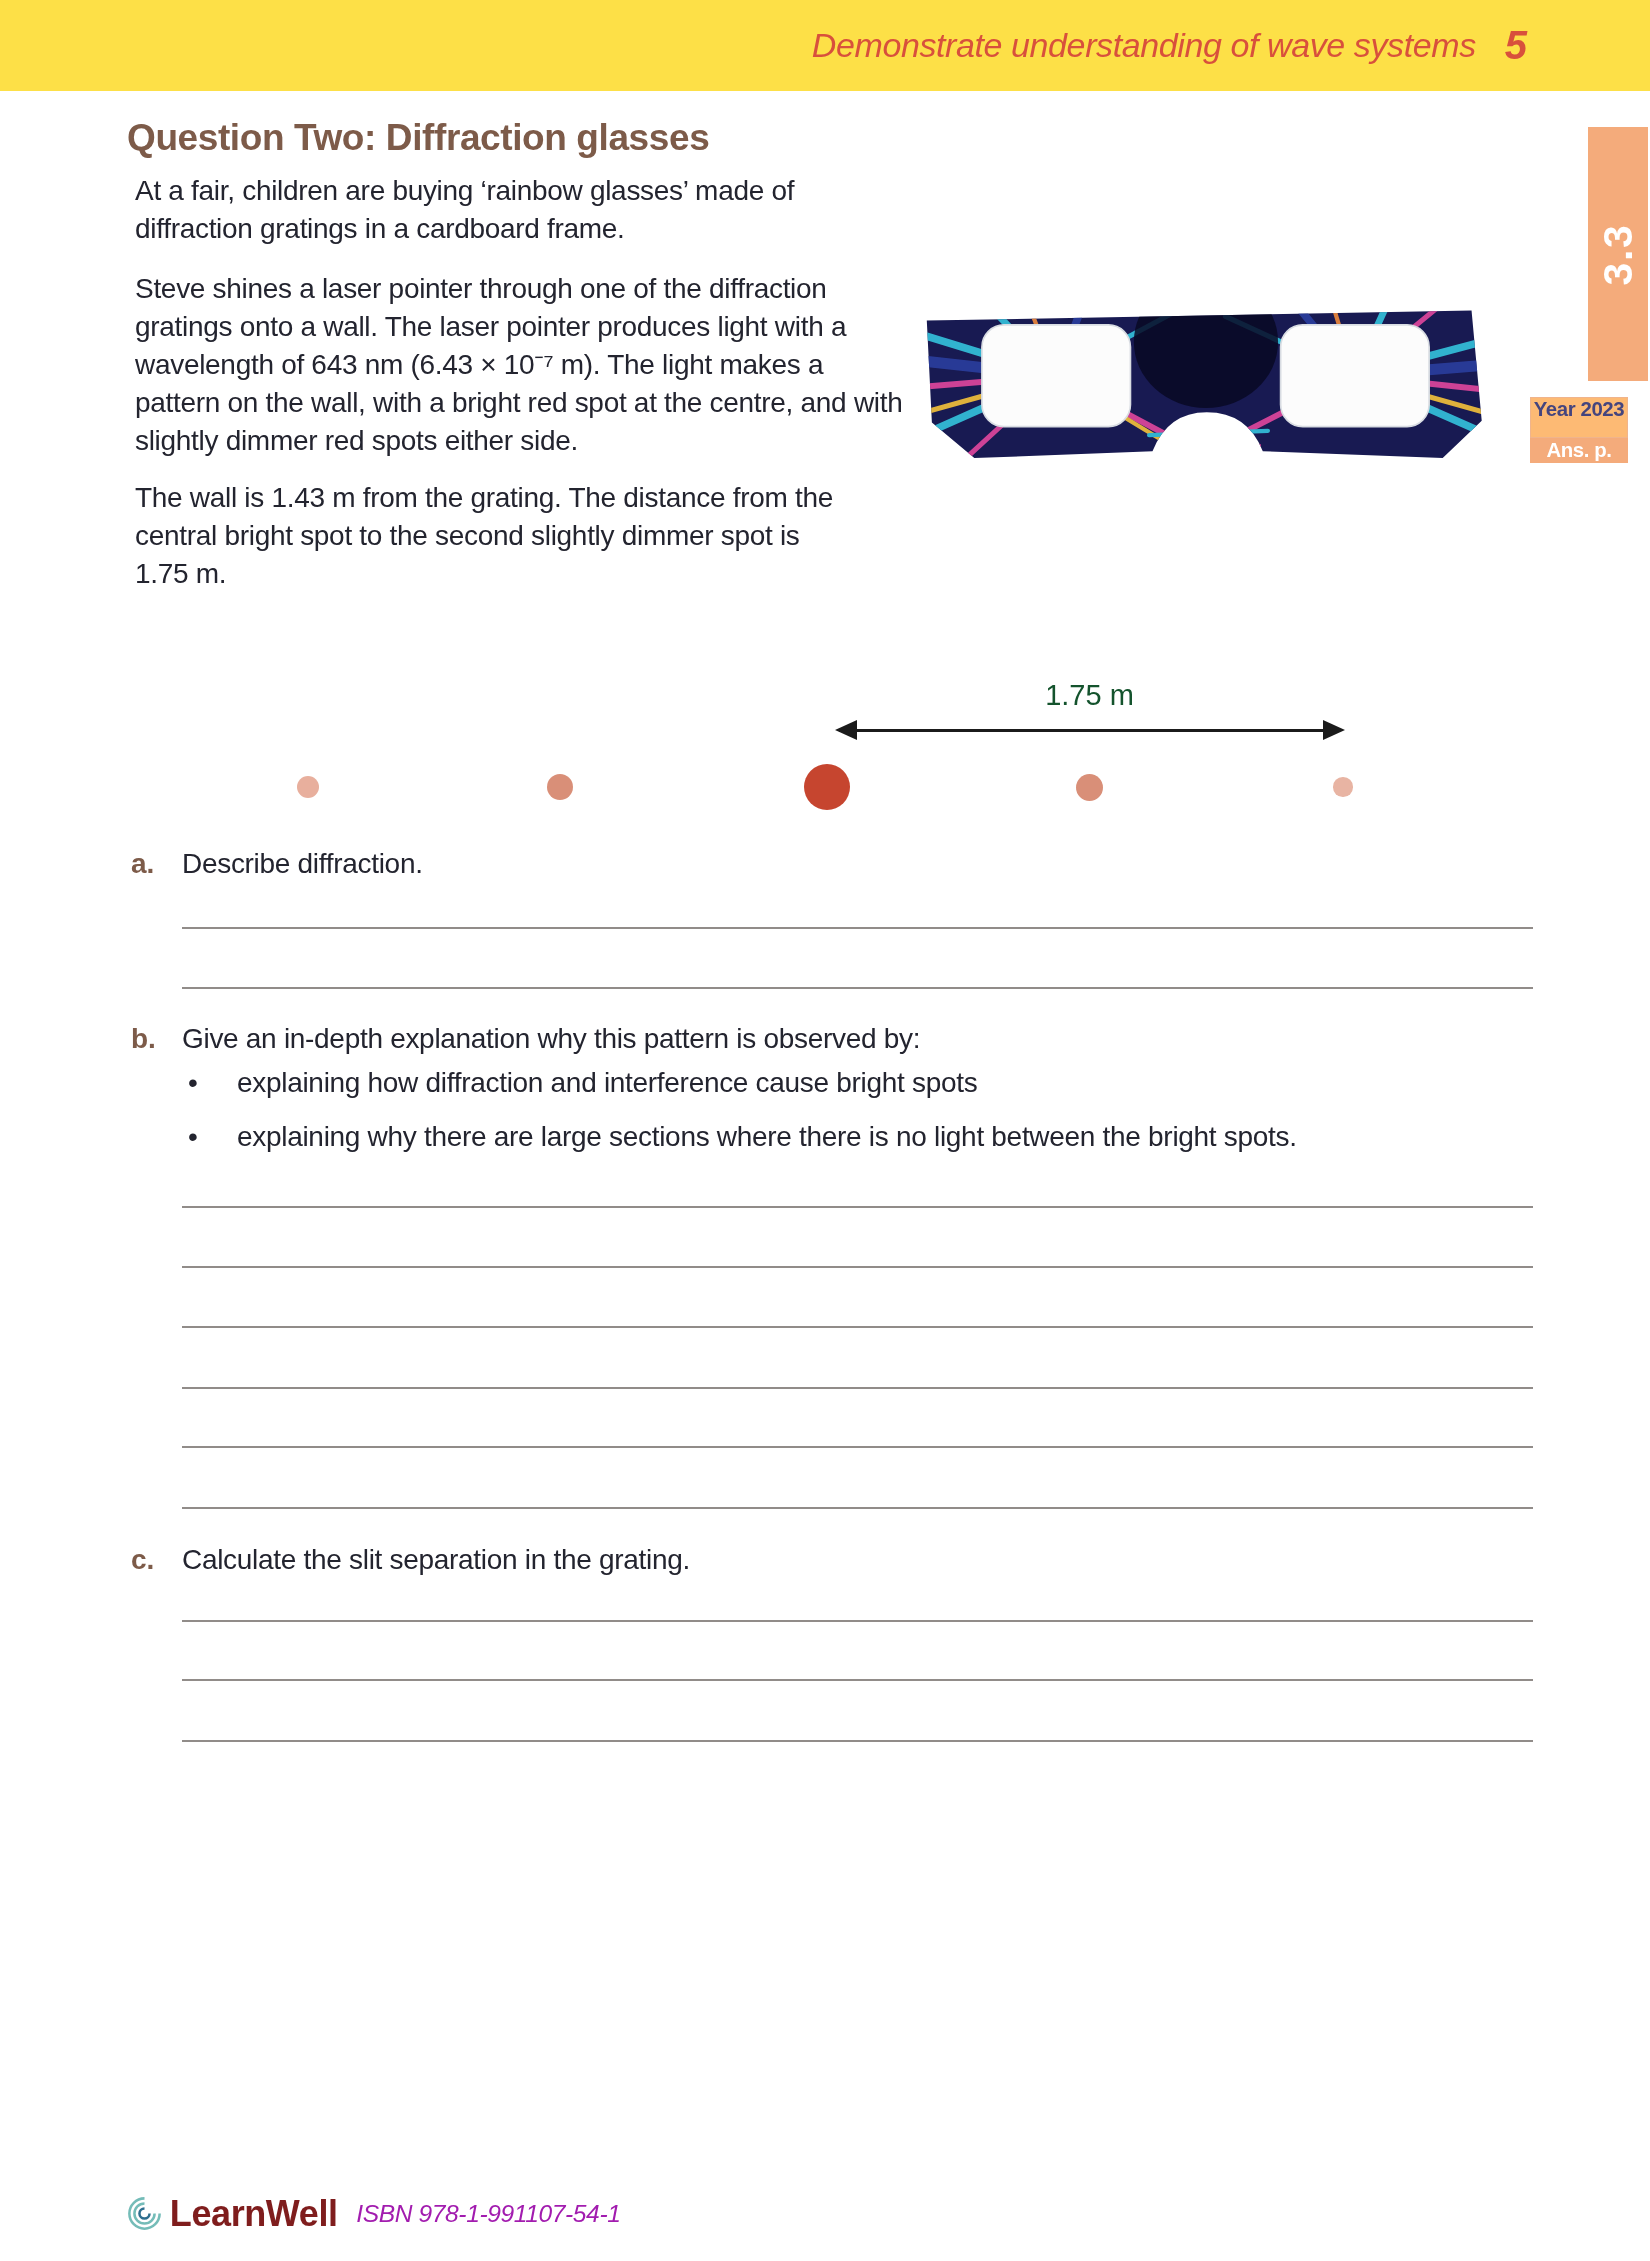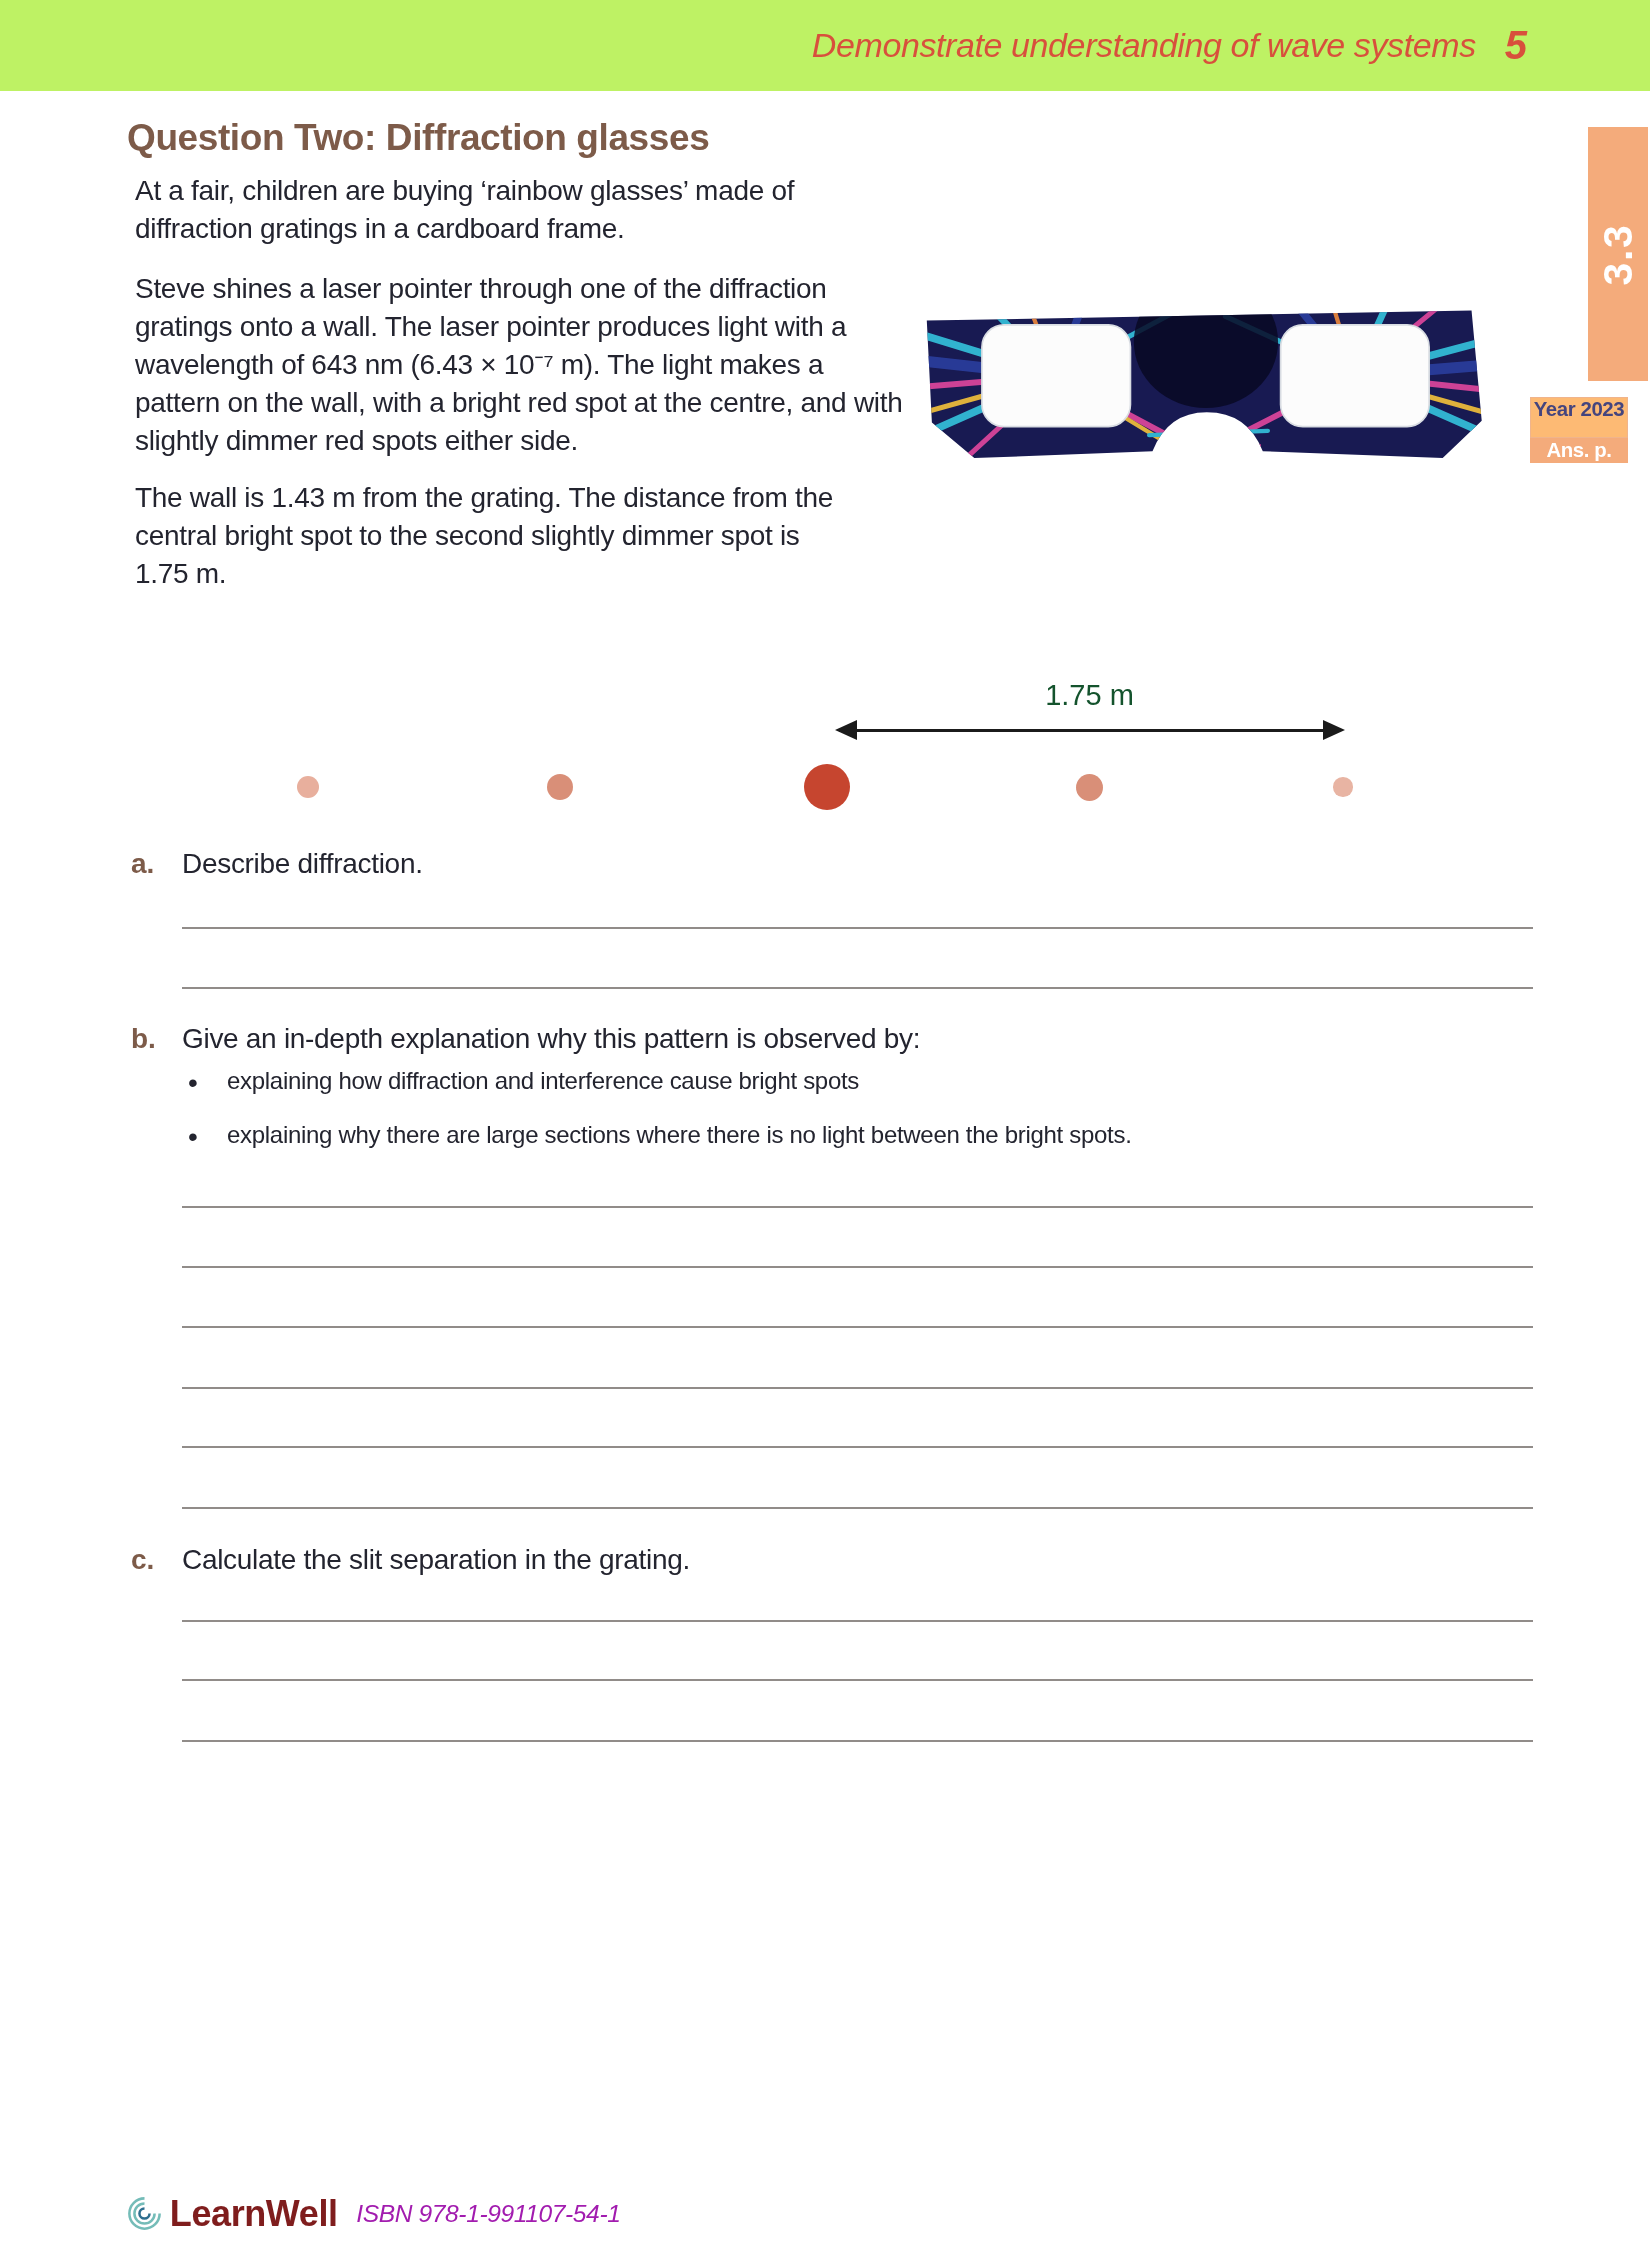--- a/index.html
+++ b/index.html
@@ -2,21 +2,21 @@
 <html style="font-size:13.6px"><head>
 <meta charset="utf-8">
 <style>
   html,body{margin:0;padding:0;}
   body{
     width:1651px;height:2261px;position:relative;background:#ffffff;
     font-family:"Liberation Sans", sans-serif;color:#23242f;overflow:hidden;
   }
   
   .header-band{
-    position:absolute;left:0;top:0;width:1651px;height:91px;background:#bef264;
+    position:absolute;left:0;top:0;width:1651px;height:91px;background:#fde047;
     display:flex;align-items:center;justify-content:flex-end;box-sizing:border-box;
     padding-right:124px;
   }
   .header-title{font-style:italic;font-size:34px;color:#d8503c;letter-spacing:-0.4px;}
   .header-page{font-style:italic;font-weight:bold;font-size:40px;color:#d8503c;margin-left:29px;}
 
   
   .section-tab{
     position:absolute;left:1588px;top:127px;width:60px;height:254px;background:#f4ab7b;
     display:flex;align-items:center;justify-content:center;
@@ -52,21 +52,21 @@
   .arrow-label{position:absolute;left:979px;top:679px;width:221px;text-align:center;font-size:29px;color:#14532d;}
   .spot{position:absolute;border-radius:50%;}
 
   
   .part-letter{position:absolute;left:131px;font-size:28px;font-weight:bold;color:#7d5b49;}
   .part-prompt{position:absolute;left:182px;font-size:28px;color:#23242f;letter-spacing:-0.3px;}
   #part-a-letter,#part-a-prompt{top:848px;}
   #part-b-letter,#part-b-prompt{top:1023px;}
   #part-c-letter,#part-c-prompt{top:1544px;}
   .bullet-dot{position:absolute;left:188px;font-size:28px;color:#23242f;}
-  .bullet-text{position:absolute;left:227px;font-size:24px;color:#23242f;letter-spacing:-0.3px;}
+  .bullet-text{position:absolute;left:237px;font-size:28px;color:#23242f;letter-spacing:-0.3px;}
   #bullet-0-dot,#bullet-0-text{top:1067px;}
   #bullet-1-dot,#bullet-1-text{top:1121px;}
   .ans-line{position:absolute;left:182px;width:1351px;height:0;border-top:2.5px solid #918c89;}
 
   
   .footer{position:absolute;left:126px;top:2188px;width:1442px;height:51px;display:flex;align-items:center;}
   .brand-name{font-size:36px;font-weight:bold;color:#7f1d1d;margin-left:6.8px;letter-spacing:-0.4px;}
   .isbn{font-size:24.6px;font-style:italic;color:#a21caf;margin-left:18.7px;letter-spacing:-0.4px;}
   .copyright{font-size:24.6px;font-style:italic;color:#8a8a8a;margin-left:17px;letter-spacing:-0.4px;}
 </style>

